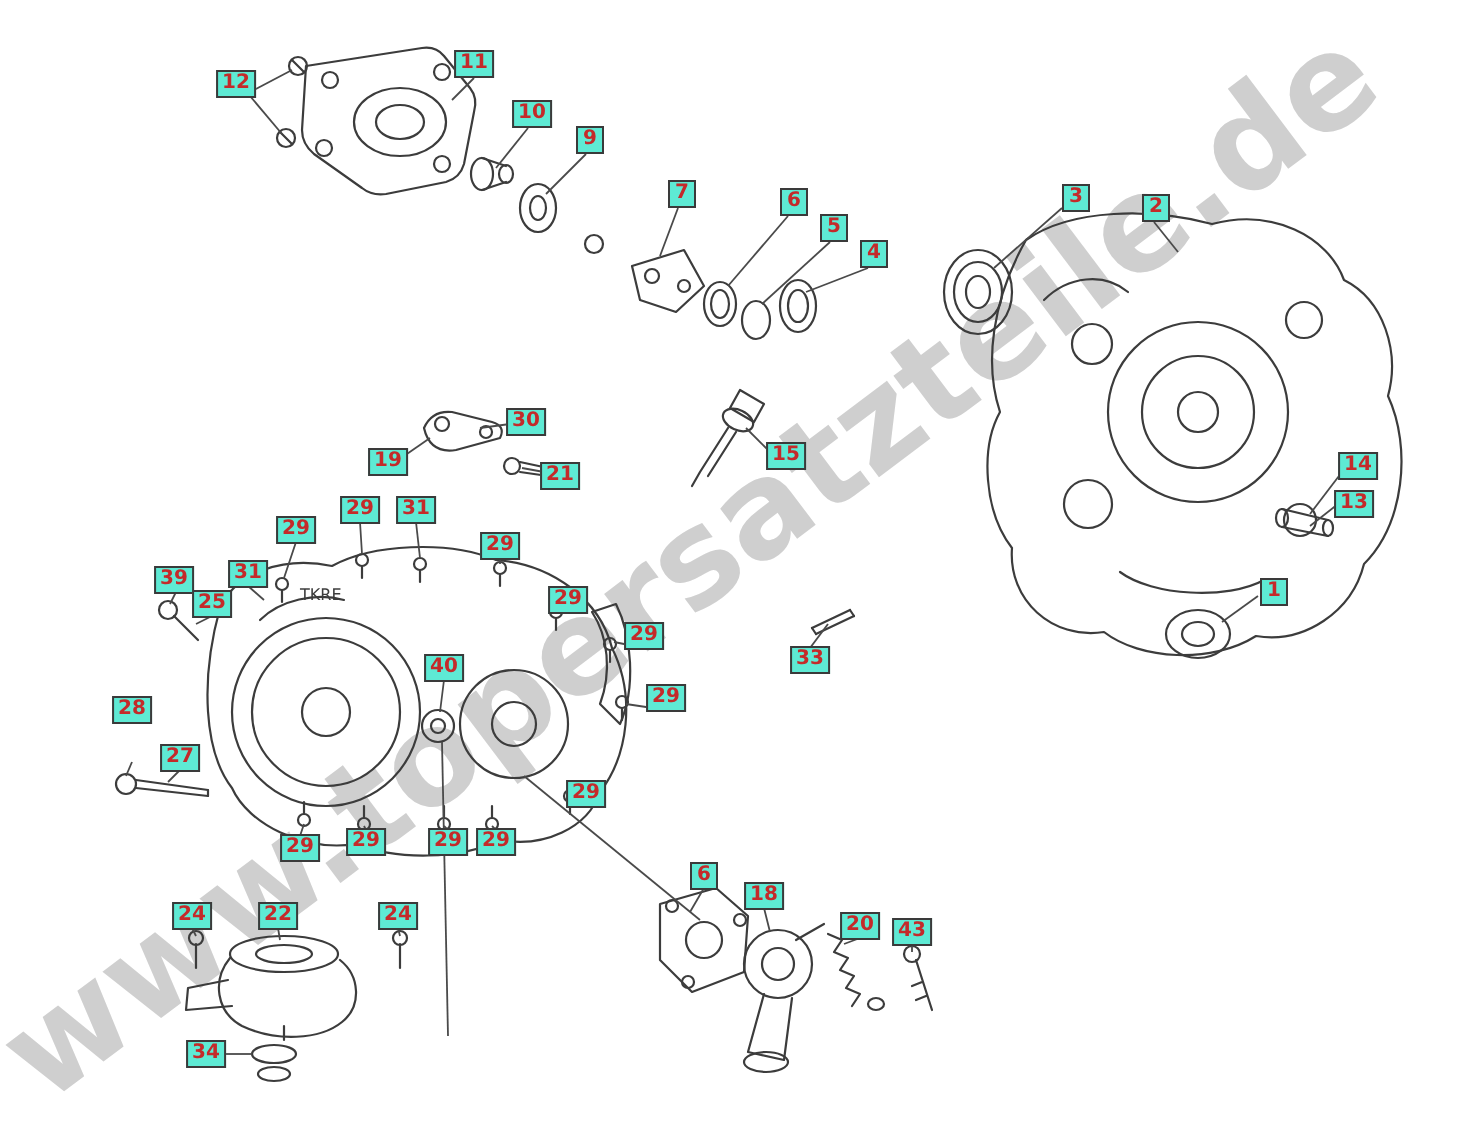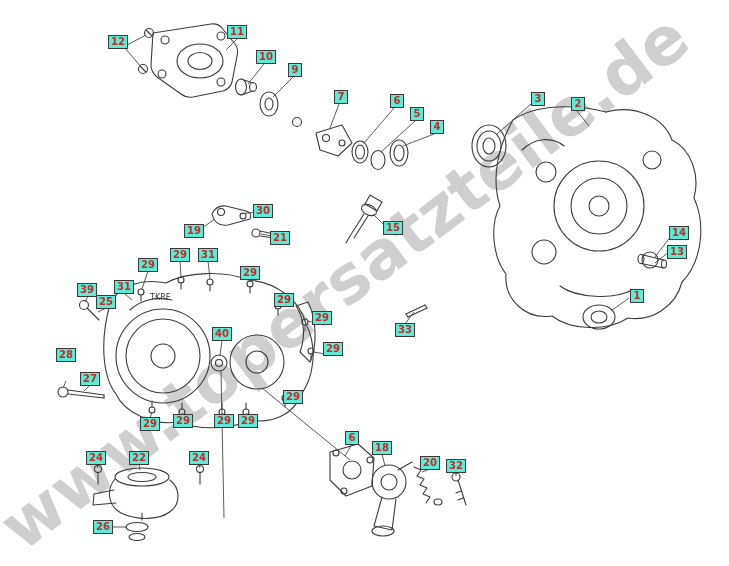--- a/index.html
+++ b/index.html
@@ -314,16 +314,16 @@
   <div class="callout" style="left:150px;top:424px">29</div>
   <div class="callout" style="left:183px;top:421px">29</div>
   <div class="callout" style="left:224px;top:421px">29</div>
   <div class="callout" style="left:248px;top:421px">29</div>
   <div class="callout" style="left:352px;top:438px">6</div>
   <div class="callout" style="left:382px;top:448px">18</div>
   <div class="callout" style="left:96px;top:458px">24</div>
   <div class="callout" style="left:139px;top:458px">22</div>
   <div class="callout" style="left:199px;top:458px">24</div>
   <div class="callout" style="left:430px;top:463px">20</div>
-  <div class="callout" style="left:456px;top:466px">32</div>
-  <div class="callout" style="left:103px;top:527px">26</div>
+  <div class="callout" style="left:456px;top:466px">43</div>
+  <div class="callout" style="left:103px;top:527px">34</div>
 
 </div>
 
 </body></html>

